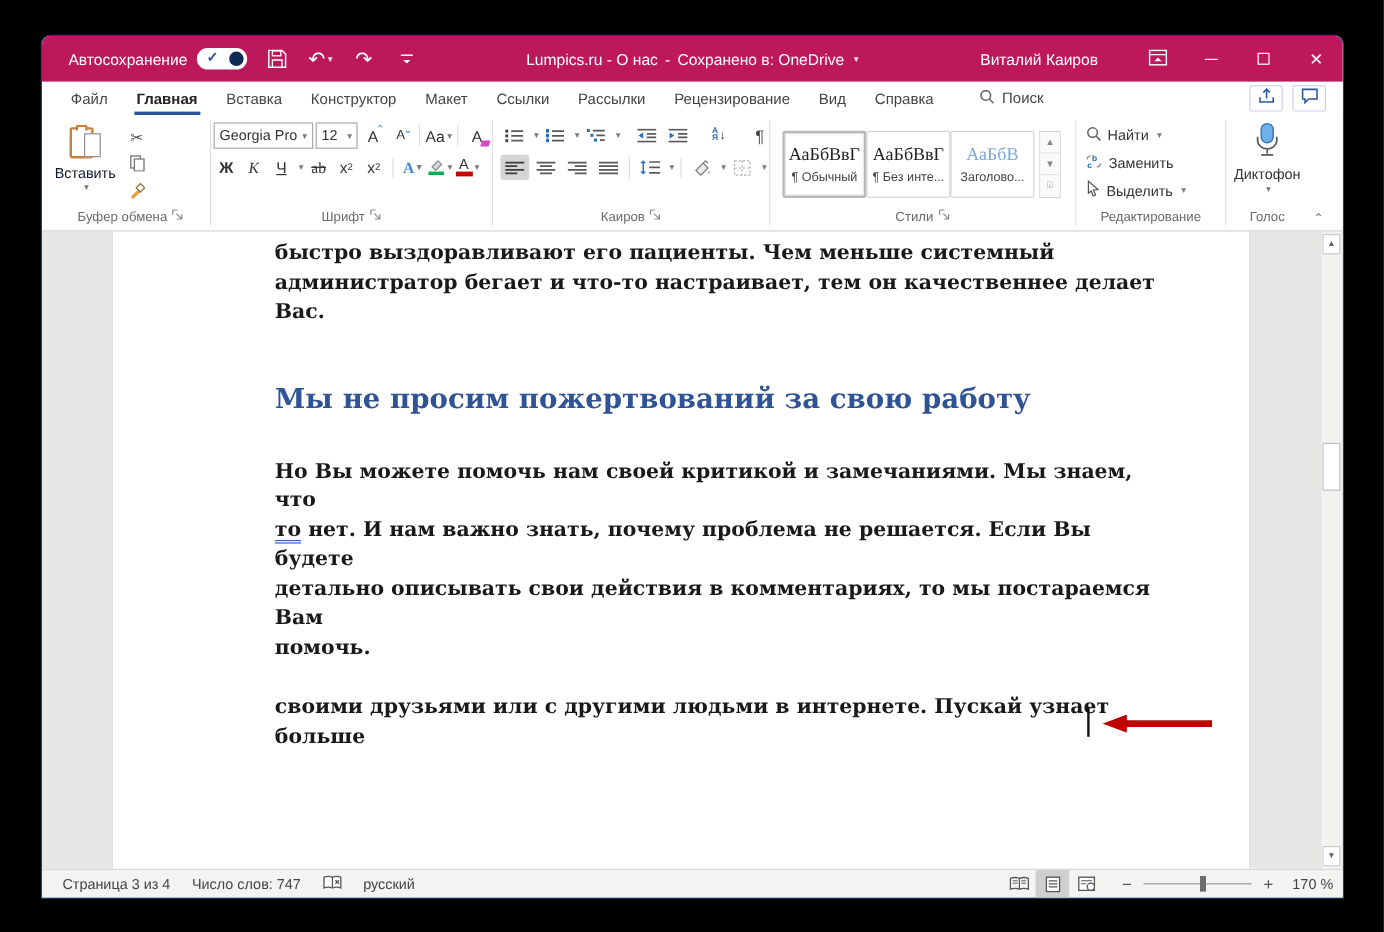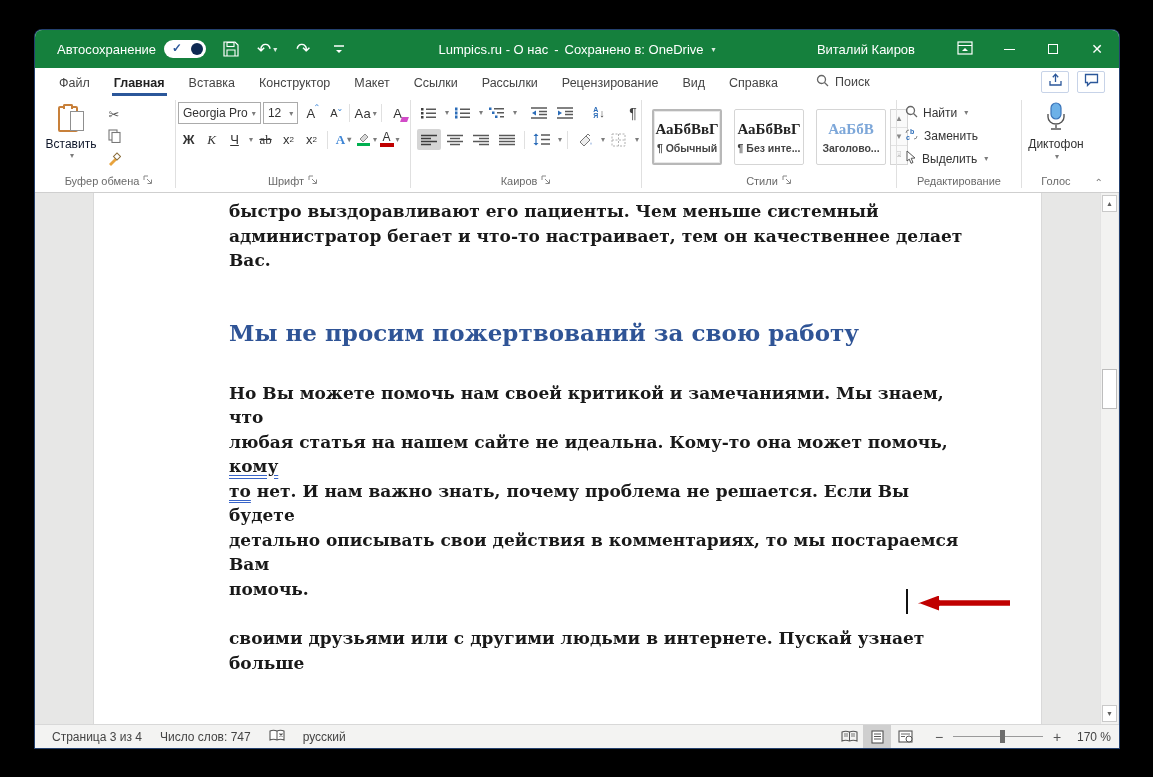--- a/index.html
+++ b/index.html
@@ -5,21 +5,21 @@
   * { margin:0; padding:0; box-sizing:border-box; }
   html,body { width:1153px; height:777px; background:#000; font-family:"Liberation Sans", sans-serif; overflow:hidden; }
   .window {
     position:absolute; left:35px; top:30px; width:1084px; height:718px;
     background:#fff; border-radius:7px 7px 0 0; overflow:hidden;
     box-shadow:0 0 0 1px #24406e, 0 10px 30px rgba(0,0,0,.65);
     display:flex; flex-direction:column;
   }
   
   .titlebar {
-    height:38px; background:#15803d; color:#fff; display:flex; align-items:center;
+    height:38px; background:#be185d; color:#fff; display:flex; align-items:center;
     font-size:13px; position:relative; flex:0 0 auto;
   }
   .tb-left { display:flex; align-items:center; gap:14px; padding-left:22px; z-index:2; }
   .autosave { display:flex; align-items:center; gap:8px; }
   .toggle { width:42px; height:18px; background:#fff; border-radius:9px; position:relative; cursor:pointer; }
   .toggle .chk { position:absolute; left:8px; top:1px; color:#2b579a; font-size:12px; font-weight:bold; }
   .toggle .knob { position:absolute; right:3px; top:3px; width:12px; height:12px; border-radius:50%; background:#0e2a52; }
   .tbbtn { display:flex; align-items:center; justify-content:center; min-width:22px; height:26px; color:#fff; cursor:pointer; }
   .tbbtn svg { display:block; }
   .undo-glyph { font-size:17px; line-height:1; }
@@ -75,21 +75,21 @@
   .clr-bar { position:absolute; left:3px; bottom:1px; width:14px; height:4px; }
   .vsep { width:1px; height:18px; background:#e0e0e0; margin:0 3px; align-self:center; }
   
   .pg { width:226px; }
   .pgicon { min-width:24px; height:21px; display:flex; align-items:center; justify-content:center; cursor:pointer; }
   .pgicon.active { background:#d5d5d5; border-radius:2px; }
   .sorttxt { font-size:7px; line-height:6px; color:#2b6cb8; font-weight:bold; text-align:center; }
   .pil { font-size:14px; color:#444; }
   
   .sg { width:250px; }
-  .stylecards { display:flex; gap:12px; padding-left:8px;font-weight:bold; }
+  .stylecards { display:flex; gap:0; padding-left:8px; }
   .scard { width:70px; height:56px; border:1px solid #d5d5d5; border-radius:2px; display:flex; flex-direction:column; align-items:center; justify-content:center; gap:4px; cursor:pointer; background:#fff; }
   .scard.selected { border:2px solid #b8b8b8; box-shadow:0 0 0 1px #e8e8e8 inset; }
   .scard .prev { font-size:15px; font-family:"Liberation Serif", serif; color:#222; white-space:nowrap; }
   .scard .prev.blue { color:#7da7d9; }
   .scard .sname { font-size:10.5px; color:#444; white-space:nowrap; }
   .style-scroll { display:flex; flex-direction:column; margin-left:4px; border:1px solid #d5d5d5; }
   .ssb { width:16px; height:18px; display:flex; align-items:center; justify-content:center; font-size:8px; color:#888; border-bottom:1px solid #e2e2e2; cursor:pointer; background:#fafafa; }
   .ssb:last-child { border-bottom:none; }
   
   .eg { width:120px; }
@@ -613,21 +613,20 @@
     <div class="page">
       <div class="doccontent">
           <div class="para body">
             <div class="line"><span>быстро выздоравливают его пациенты. Чем меньше системный</span></div>
             <div class="line"><span>администратор бегает и что-то настраивает, тем он качественнее делает</span></div>
             <div class="line"><span>Вас.</span></div>
           </div>
           <div class="para heading">Мы не просим пожертвований за свою работу</div>
           <div class="para body">
             <div class="line"><span>Но Вы можете помочь нам своей критикой и замечаниями. Мы знаем, что</span></div>
-            <div class="line"><span>любая статья на нашем сайте не идеальна. Кому-то она может помочь, </span><span class="grammar">кому</span></div>
             <div class="line"><span class="grammar">то</span><span> нет. И нам важно знать, почему проблема не решается. Если Вы будете</span></div>
             <div class="line"><span>детально описывать свои действия в комментариях, то мы постараемся Вам</span></div>
             <div class="line"><span>помочь.</span></div>
           </div>
           <div class="para body">
             <div class="line"><span>своими друзьями или с другими людьми в интернете. Пускай узнает больше</span></div>
           </div>
         </div>
       <span class="textcaret"></span>
       <svg class="red-arrow" width="100" height="22" viewBox="0 0 100 22">

